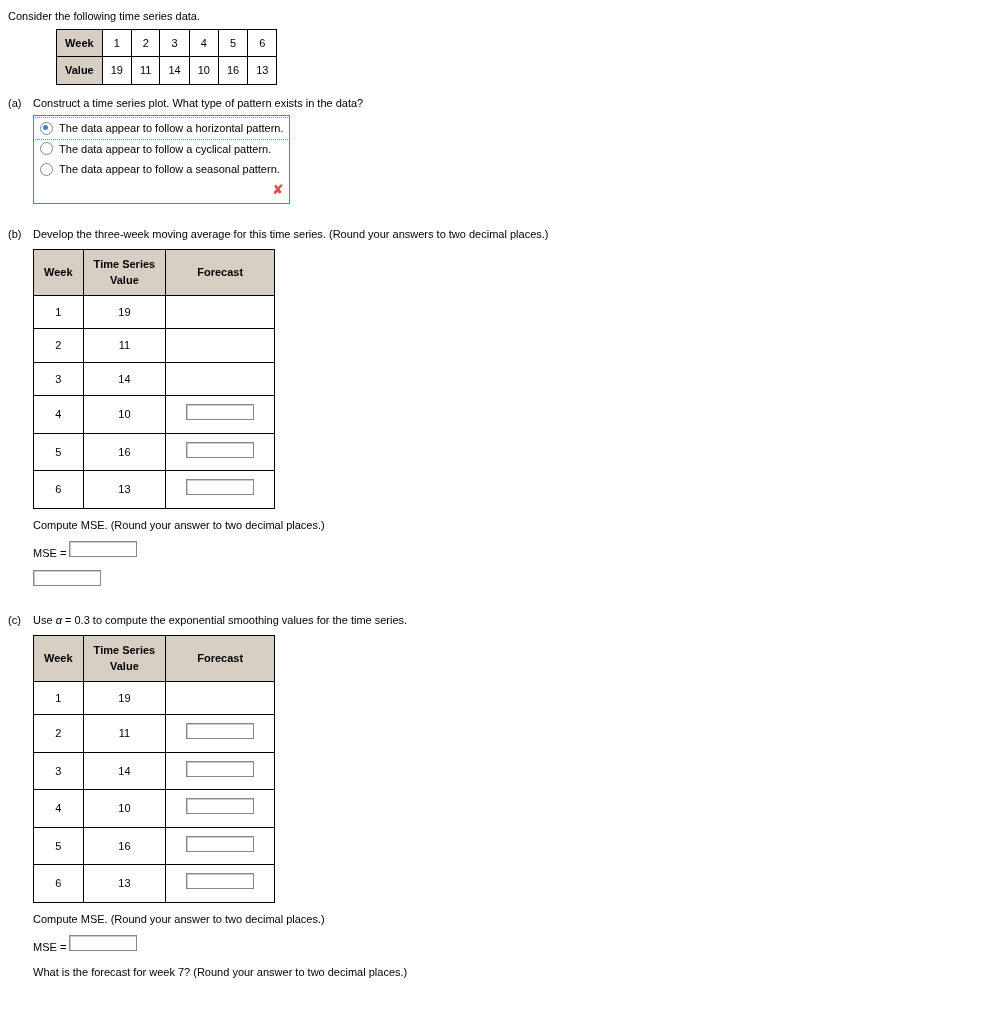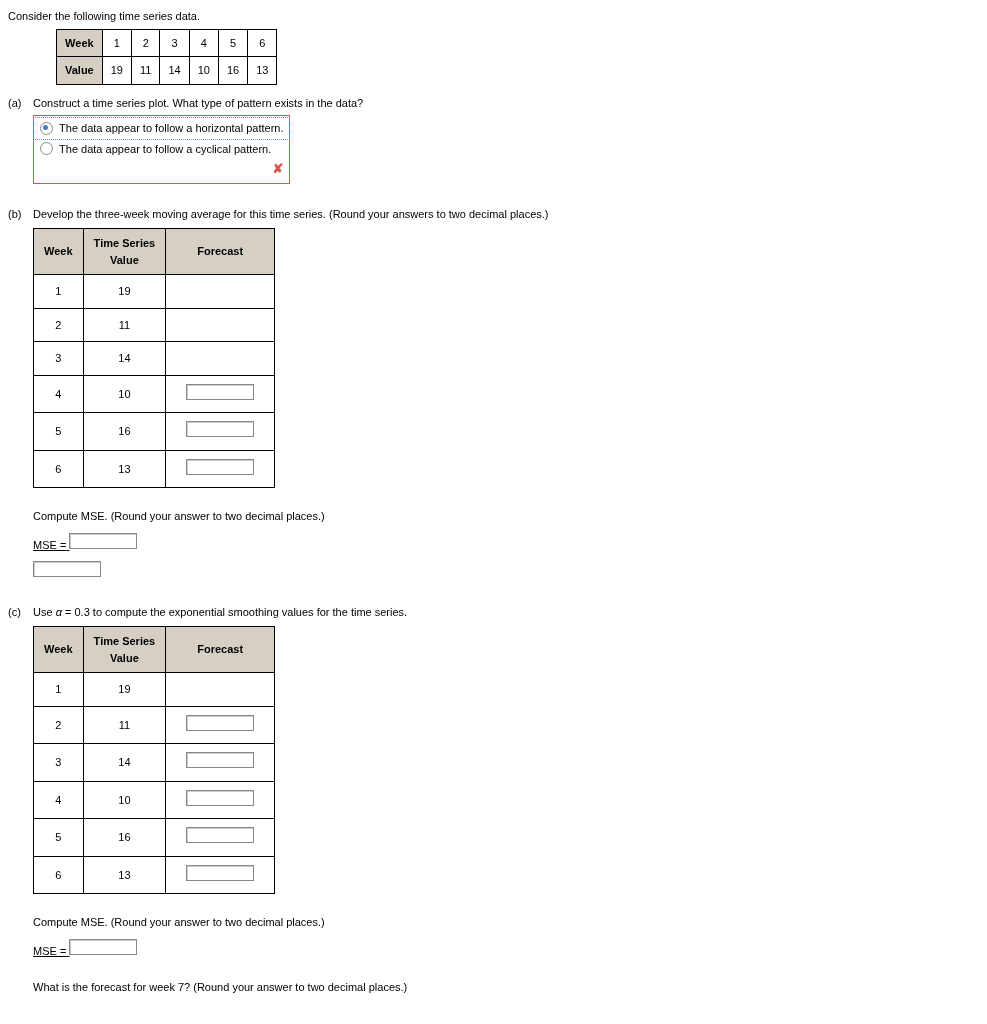--- a/index.html
+++ b/index.html
@@ -86,22 +86,22 @@
     padding: 8px 20px;
   }
   .input-box {
     display: inline-block;
     border: 1px solid #888;
     box-shadow: inset 1px 1px 0 #ccc;
     background: #fff;
     width: 66px;
     height: 14px;
   }
-  .mse-line { margin-top: 8px; text-decoration: underline; }
-  .follow-q { margin-top: 20px; }
+  .mse-line { margin-top: 8px; }
+  .follow-q { margin-top: 8px; }
   .it { font-style: italic; }
 </style>
 </head>
 <body>
 
 <div class="intro">Consider the following time series data.</div>
 
 <table class="data-table">
   <tbody>
       <tr>
@@ -131,20 +131,24 @@
     <span>Construct a time series plot. What type of pattern exists in the data?</span><br>
     <div class="option-box">
       <div class="option-row selected">
         <span class="radio checked"></span>
         <span>The data appear to follow a horizontal pattern.</span>
       </div>
       <div class="option-row">
         <span class="radio"></span>
         <span>The data appear to follow a cyclical pattern.</span>
       </div>
+      <div class="option-row">
+        <span class="radio"></span>
+        <span>The data appear to follow a seasonal pattern.</span>
+      </div>
       <div class="close-x">✘</div>
     </div>
   </span>
 </div>
 
 <div class="question-block">
   <span class="q-label">(b)</span>
   <span class="q-body">
     <span>Develop the three-week moving average for this time series. (Round your answers to two decimal places.)</span>
     <table class="calc-table">

